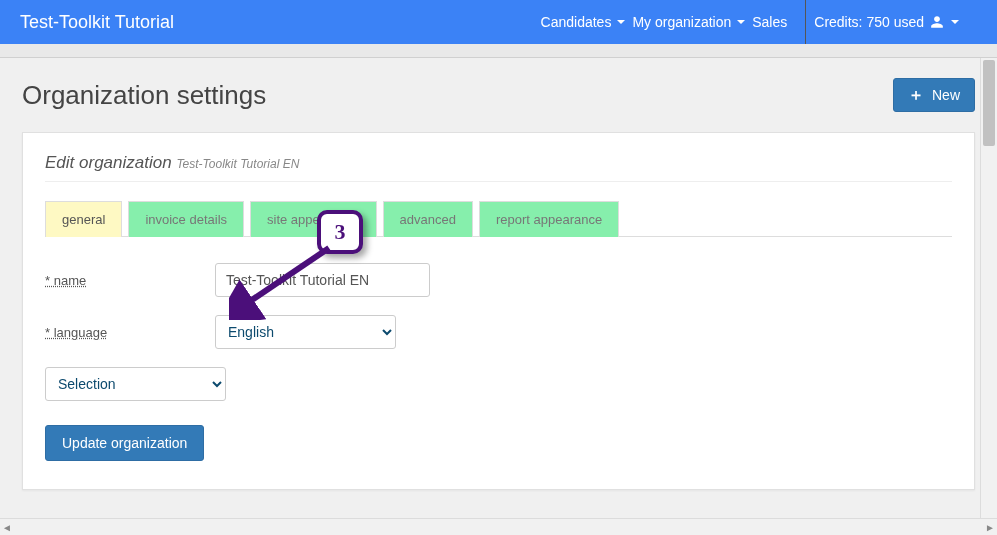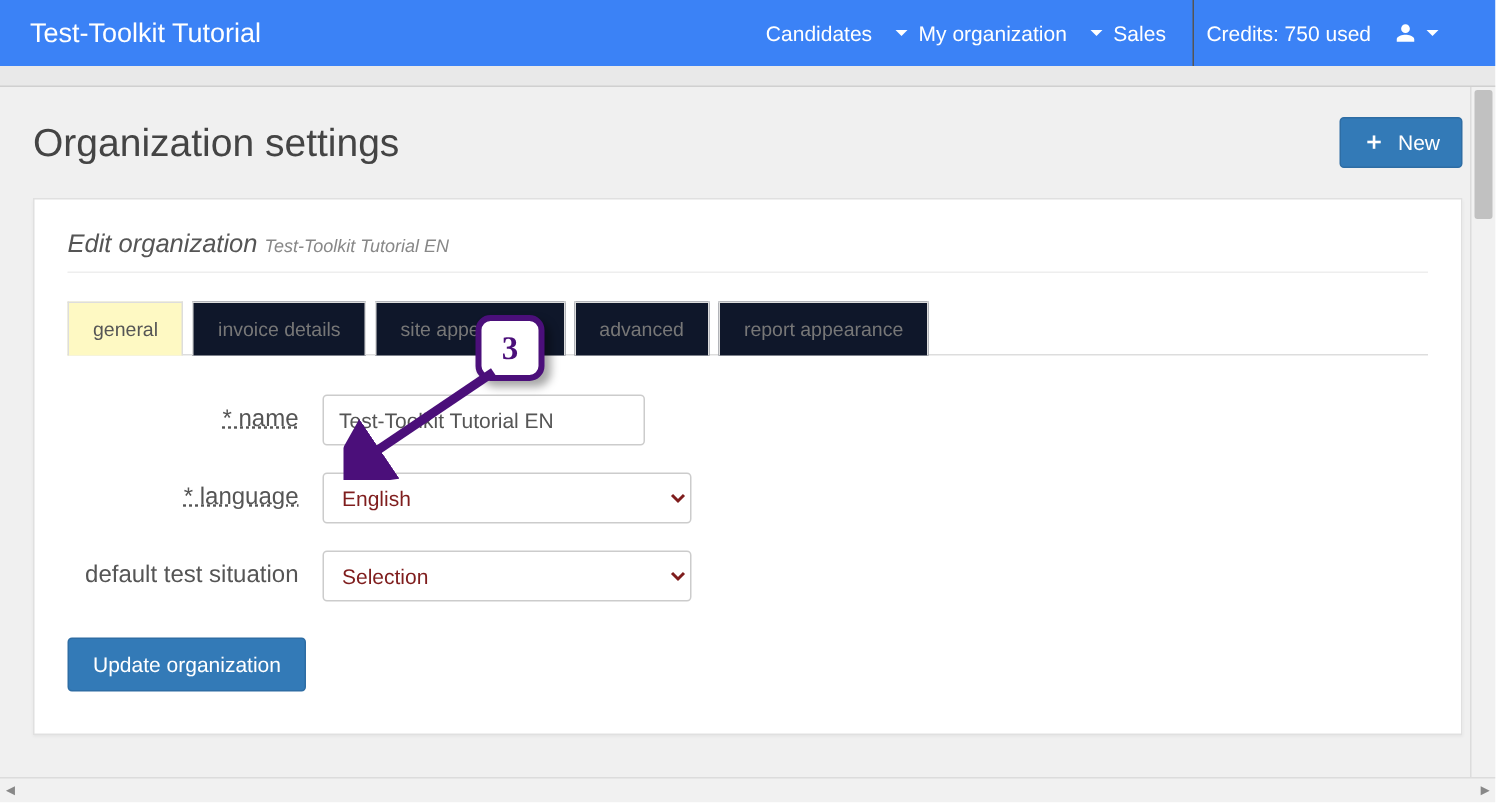--- a/index.html
+++ b/index.html
@@ -23,21 +23,21 @@
     position: relative;
   }
   .brand {
     font-size: 18px;
     font-weight: 500;
   }
   .nav-spacer { flex: 1; }
   .nav-group {
     display: flex;
     align-items: center;
-    gap: 16px;
+    gap: 6px;
     padding-right: 18px;
   }
   .nav-link {
     color: #fff;
     font-size: 14px;
     cursor: pointer;
     display: inline-flex;
     align-items: center;
     gap: 4px;
   }
@@ -146,68 +146,68 @@
   
   .tabs {
     display: flex;
     gap: 6px;
     border-bottom: 1px solid #ddd;
     margin-bottom: 26px;
   }
   .tab {
     border: 1px solid #ddd;
     border-bottom: none;
-    background: #0f172a;
+    background: #86efac;
     color: #777;
     padding: 10px 16px;
     font-size: 13px;
     cursor: pointer;
     position: relative;
     top: 1px;
   }
   .tab.active {
     background: #fef9c3;
     color: #555;
   }
 
   
   .form-row {
     display: flex;
     align-items: center;
     margin-bottom: 18px;
   }
   .form-label {
     width: 170px;
-    text-align: right;
+    text-align: left;
     padding-right: 16px;
-    font-size: 16px;
+    font-size: 13px;
     color: #555;
   }
   .form-label .req {
     text-decoration: underline dotted;
     cursor: help;
   }
   .form-control {
     width: 215px;
     height: 34px;
     border: 1px solid #ccc;
     border-radius: 3px;
     padding: 6px 10px;
     font-size: 14px;
     color: #555;
     background: #fff;
   }
   .form-select {
-    width: 246px;
+    width: 181px;
     height: 34px;
     border: 1px solid #ccc;
     border-radius: 3px;
     padding: 6px 8px;
     font-size: 14px;
-    color: #7f1d1d;
+    color: #0c4a6e;
     background: #fff;
   }
 
   .btn-update {
     background: #337ab7;
     border-color: #2e6da4;
     color: #fff;
     padding: 9px 16px;
     margin-top: 6px;
     align-items: flex-end;
@@ -345,23 +345,20 @@
       <div class="form-row">
         <div class="form-label">
           <span class="req">* language</span>
         </div>
         <select class="form-select">
           <option>English</option>
         </select>
       </div>
 
       <div class="form-row">
-        <div class="form-label">
-          <span>default test situation</span>
-        </div>
         <select class="form-select">
           <option>Selection</option>
         </select>
       </div>
 
       <button class="btn btn-update">
         <span>Update organization</span>
       </button>
     </div>
   </div>

